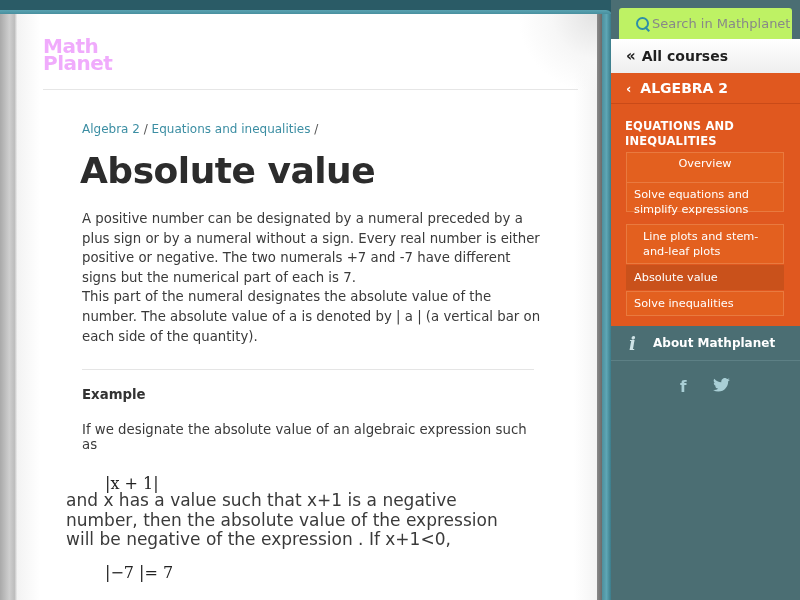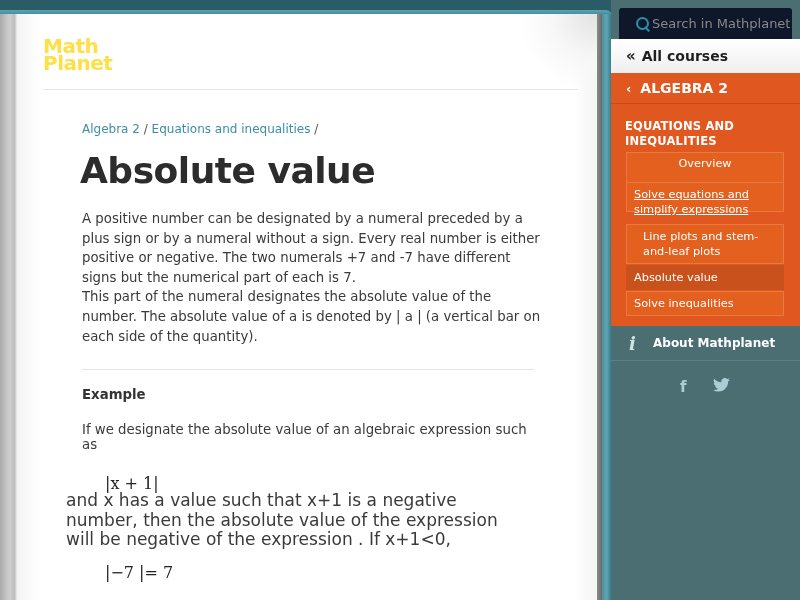--- a/index.html
+++ b/index.html
@@ -38,21 +38,21 @@
     position: absolute; left: 597px; top: 14px; width: 5px; height: 586px;
     background: linear-gradient(90deg, #8a8a8a, #6b6b6b);
   }
   .page-edge2 {
     position: absolute; left: 602px; top: 14px; width: 9px; height: 586px;
     background: linear-gradient(90deg, #4d8f9d, #5ea6b5 50%, #3b7c8a);
   }
   .logo {
     position: absolute; left: 43px; top: 38px; width: 70px; height: 40px;
     font-family: "DejaVu Sans", sans-serif; font-weight: bold;
-    color: #fde047; line-height: 17px; font-size: 20px; letter-spacing: -0.5px;
+    color: #f0abfc; line-height: 17px; font-size: 20px; letter-spacing: -0.5px;
   }
   .logo span { display: block; }
   .logo-divider {
     position: absolute; left: 43px; top: 89px; width: 535px; height: 1px;
     background: #e6e6e6;
   }
   .breadcrumb {
     position: absolute; top: 122px; left: 82px; font-size: 12px; color: #555;
     white-space: nowrap;
   }
@@ -86,21 +86,21 @@
   .m2 { left: 105px; top: 545px; }
   .m3 { left: 105px; top: 581px; }
 
   
   .sidebar {
     position: absolute; left: 611px; top: 0; width: 189px; height: 600px;
     background: #4b6e73;
   }
   .search {
     position: absolute; left: 619px; top: 8px; width: 173px; height: 31px;
-    background: #0f172a; border-radius: 3px 3px 0 0;
+    background: #bef264; border-radius: 3px 3px 0 0;
     display: flex; align-items: center; padding-left: 16px;
   }
   .search-icon { width: 16px; height: 16px; position: relative; margin-right: 6px; }
   .search-icon::before {
     content: ""; position: absolute; left: 1px; top: 1px; width: 9px; height: 9px;
     border: 2px solid #2e8fa8; border-radius: 50%;
   }
   .search-icon::after {
     content: ""; position: absolute; left: 10px; top: 10px; width: 6px; height: 2px;
     background: #2e8fa8; transform: rotate(45deg); transform-origin: left center;
@@ -215,21 +215,21 @@
 <div class="orange"></div>
 
 <div class="alg2">
   <span class="chev">‹</span>
   <span>ALGEBRA 2</span>
 </div>
 
 <div class="section-title">EQUATIONS AND INEQUALITIES</div>
 
 <div class="nav-item center" style="top:152px; height:37px; padding-top:3px;">Overview</div>
-<div class="nav-item" style="top:182px; height:30px;text-decoration:underline;">Solve equations and simplify expressions</div>
+<div class="nav-item" style="top:182px; height:30px;">Solve equations and simplify expressions</div>
 <div class="nav-item" style="top:224px; height:40px;padding-left:16px;">Line plots and stem-and-leaf plots</div>
 <div class="nav-item active" style="top:265px; height:25px;">Absolute value</div>
 <div class="nav-item" style="top:291px; height:25px;">Solve inequalities</div>
 
 <div class="about">
   <span class="info">i</span>
   <span>About Mathplanet</span>
 </div>
 
 <div class="social">

